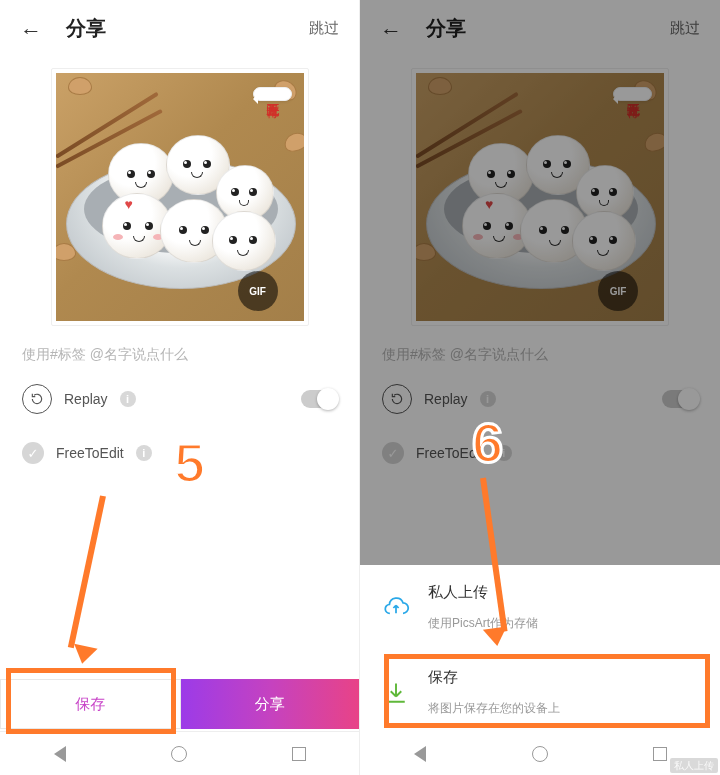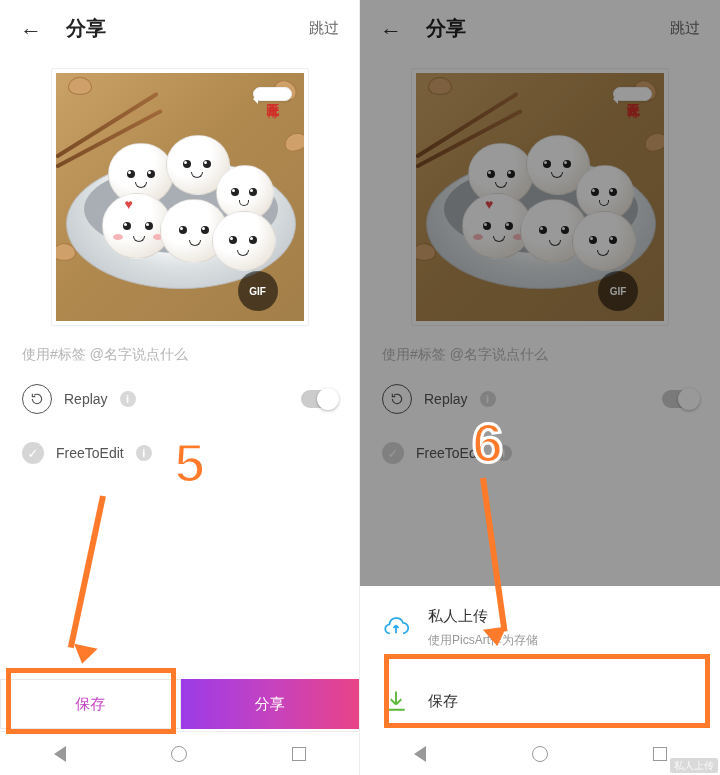--- a/index.html
+++ b/index.html
@@ -65,21 +65,21 @@
 .nav span{width:18px;height:18px;display:flex;align-items:center;justify-content:center;color:#999}
 .nav .tri{width:0;height:0;border-top:8px solid transparent;border-bottom:8px solid transparent;border-right:12px solid #999}
 .nav .cir{width:16px;height:16px;border:1.5px solid #999;border-radius:50%}
 .nav .sq{width:14px;height:14px;border:1.5px solid #999}
 .dim{position:absolute;inset:0;background:rgba(0,0,0,.4);z-index:5;pointer-events:none}
 .sheet{position:absolute;bottom:40px;left:0;right:0;background:#fff;z-index:6}
 .srow{display:flex;align-items:center;padding:18px 20px;gap:16px}
 .sicon{width:32px;height:32px;display:flex;align-items:center;justify-content:center}
 .sicon svg{width:28px;height:28px}
 .stxt .t1{font-size:15px;color:#333;font-weight:500}
-.stxt .t2{font-size:12px;color:#999;margin-top:6px}
+.stxt .t2{font-size:12px;color:#999;margin-top:13px}
 .marker{position:absolute;z-index:20;font-size:56px;font-weight:800;color:#ff7a2b;-webkit-text-stroke:3px #fff;text-stroke:3px #fff}
 .arrow{position:absolute;z-index:20}
 .arrow-line{width:6px;background:#ff7a2b;position:absolute}
 .arrow-head{width:0;height:0;border-left:12px solid transparent;border-right:12px solid transparent;border-top:18px solid #ff7a2b;position:absolute}
 .highlight{position:absolute;border:5px solid #ff7a2b;z-index:20;pointer-events:none}
 .wm{position:absolute;right:2px;bottom:2px;font-size:10px;color:rgba(255,255,255,.85);background:rgba(0,0,0,.15);padding:2px 4px;border-radius:2px;z-index:30;line-height:1.1;text-align:center}
 </style>
 </head>
 <body>
 
@@ -269,20 +269,21 @@
       </div>
     </div>
     <div class="srow">
       <div class="sicon">
         <svg viewBox="0 0 32 32" fill="none" stroke="#5fb83a" stroke-width="2.2">
             <path d="M16 5v15m0 0l-6-6m6 6l6-6M6 26h20"></path>
           </svg>
       </div>
       <div class="stxt">
         <div class="t1">保存</div>
+        <div class="t2">将图片保存在您的设备上</div>
       </div>
     </div>
   </div>
 
   <div class="nav">
     <span>
         <span class="tri"></span>
       </span>
     <span>
         <span class="cir"></span>

